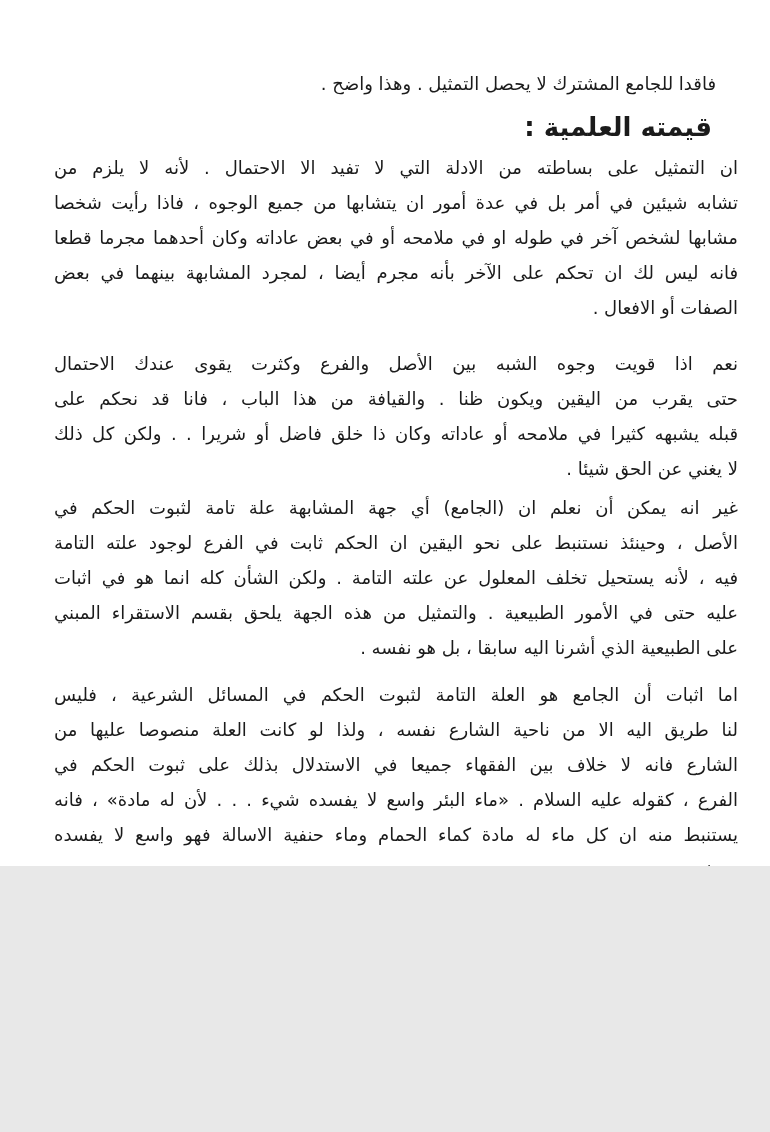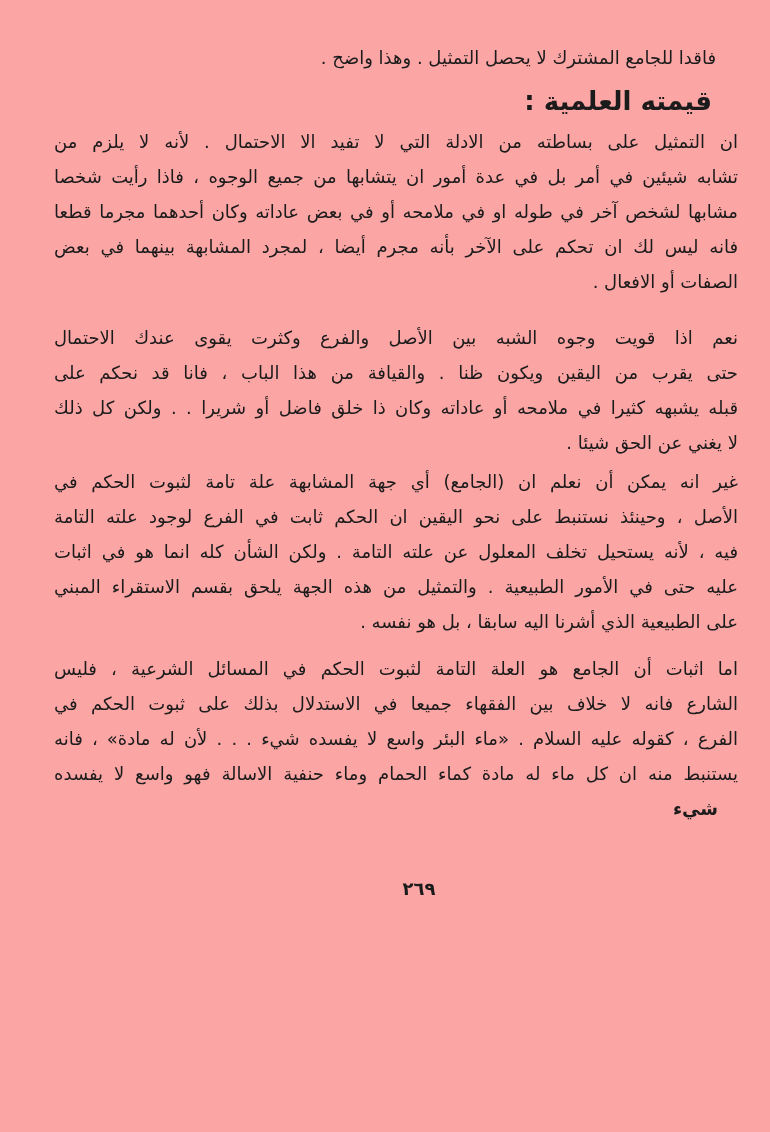--- a/index.html
+++ b/index.html
@@ -3,29 +3,29 @@
 <meta charset="utf-8">
 <style>
   html, body {
     margin: 0;
     padding: 0;
     background: #e8e8e8;
   }
   .page {
     position: relative;
     width: 770px;
-    height: 1132px;
+    height: 866px;
     margin: 0 auto;
-    background: #fca5a5;
+    background: #ffffff;
     color: #1b1b1b;
     font-family: "DejaVu Sans", sans-serif;
     direction: rtl;
     overflow: hidden;
     box-sizing: border-box;
-    padding-top: 40px;
+    padding-top: 66px;
   }
   .text-block {
     box-sizing: border-box;
     padding-right: 32px;
     padding-left: 54px;
     font-size: 18px;
     line-height: 35px;
   }
   .ln {
     text-align: justify;
@@ -102,20 +102,21 @@
     <div class="para para-3">
       <div class="ln">غير انه يمكن أن نعلم ان (الجامع) أي جهة المشابهة علة تامة لثبوت الحكم في</div>
       <div class="ln">الأصل ، وحينئذ نستنبط على نحو اليقين ان الحكم ثابت في الفرع لوجود علته التامة</div>
       <div class="ln">فيه ، لأنه يستحيل تخلف المعلول عن علته التامة . ولكن الشأن كله انما هو في اثبات</div>
       <div class="ln">عليه حتى في الأمور الطبيعية . والتمثيل من هذه الجهة يلحق بقسم الاستقراء المبني</div>
       <div class="ln last">على الطبيعية الذي أشرنا اليه سابقا ، بل هو نفسه .</div>
     </div>
 
     <div class="para para-4">
       <div class="ln">اما اثبات أن الجامع هو العلة التامة لثبوت الحكم في المسائل الشرعية ، فليس</div>
+      <div class="ln">لنا طريق اليه الا من ناحية الشارع نفسه ، ولذا لو كانت العلة منصوصا عليها من</div>
       <div class="ln">الشارع فانه لا خلاف بين الفقهاء جميعا في الاستدلال بذلك على ثبوت الحكم في</div>
       <div class="ln">الفرع ، كقوله عليه السلام . «ماء البئر واسع لا يفسده شيء . . . لأن له مادة» ، فانه</div>
       <div class="ln">يستنبط منه ان كل ماء له مادة كماء الحمام وماء حنفية الاسالة فهو واسع لا يفسده</div>
     </div>
 
     <div class="catchword">شيء</div>
 
     <div class="page-number">٢٦٩</div>
 
   </div>

